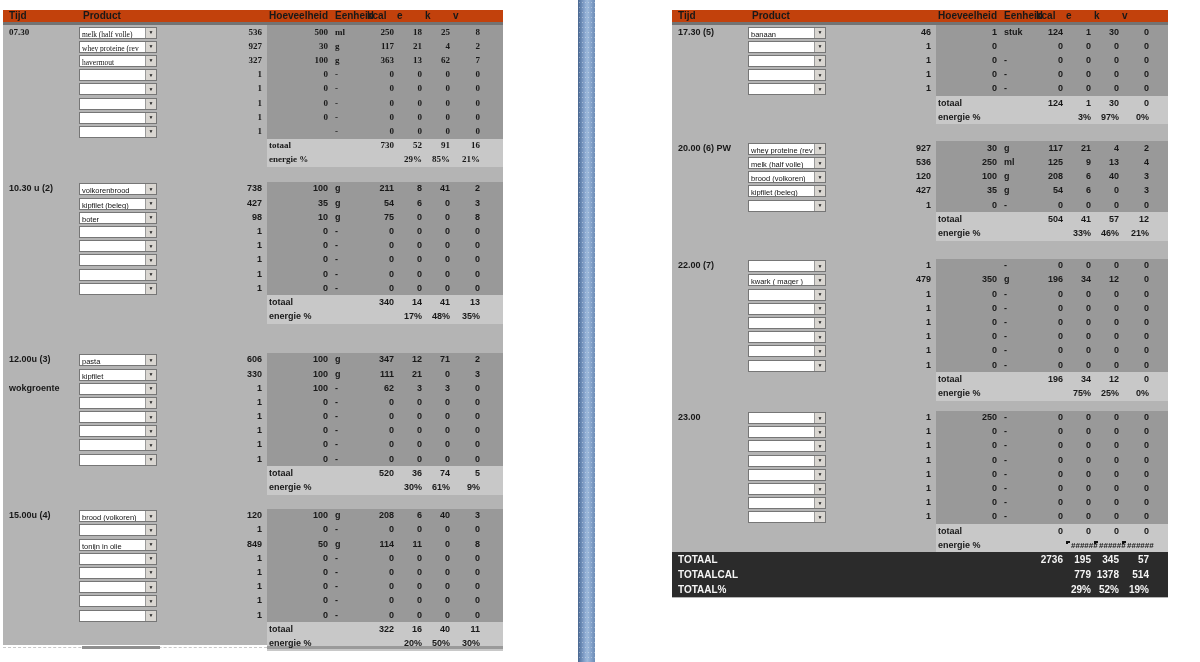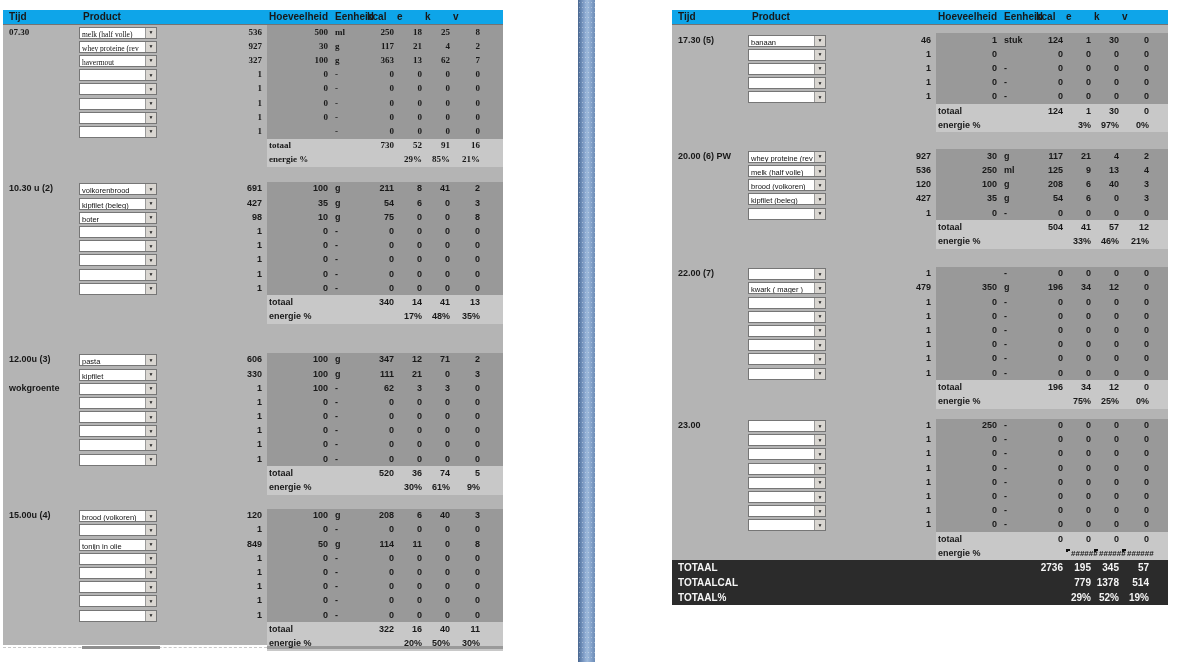--- a/index.html
+++ b/index.html
@@ -12,21 +12,21 @@
   #rightPanel{left:672px;width:496px;height:588px;}
 
   .row{display:grid;grid-template-columns:76px 80px 106px 66px 36px 30px 28px 28px 30px;
        height:14.2px;position:relative;z-index:1;align-items:center;}
   .c{font-size:9px;font-weight:bold;color:#181818;white-space:nowrap;line-height:1;}
   .r{text-align:right;padding-right:3px;}
   .l{text-align:left;padding-left:4px;}
   .ctr{text-align:left;}
   .tj{padding-left:6px;}
 
-  .hdr{height:15px;background:#0ea5e9;border-bottom:1px solid #737373;}
+  .hdr{height:15px;background:#c2410c;border-bottom:3px solid #737373;}
   .hdr .c{font-size:10px;}
 
   .section{position:relative;}
   .bgd{position:absolute;left:264px;right:0;top:0;background:#999999;z-index:0;}
   .bgl{position:absolute;left:264px;right:0;height:28.4px;background:#c8c8c8;z-index:0;}
 
   .combo{width:78px;height:12px;background:#ffffff;border:1px solid #767676;display:flex;margin-top:1px;}
   .ct{flex:1;font-size:7.5px;font-weight:normal;color:#111;padding:2px 8px 0 2px;overflow:hidden;white-space:nowrap;}
   .cb{width:11px;background:#d9d6d1;border-left:1px solid #9a9a9a;display:flex;align-items:center;justify-content:center;}
   .cb span{font-size:5px;color:#1b1b1b;line-height:1;}
@@ -233,21 +233,21 @@
         <div class="row">
           <div class="c l tj">10.30 u (2)</div>
           <div>
             <div class="combo">
               <div class="ct">volkorenbrood</div>
               <div class="cb">
                 <span>▼</span>
               </div>
             </div>
           </div>
-          <div class="c r">691</div>
+          <div class="c r">738</div>
           <div class="c r">100</div>
           <div class="c l">g</div>
           <div class="c r">211</div>
           <div class="c r">8</div>
           <div class="c r">41</div>
           <div class="c r">2</div>
         </div>
         <div class="row">
           <div class="c l tj"></div>
           <div>
@@ -726,21 +726,21 @@
         <div class="c l tj">Tijd</div>
         <div class="c l">Product</div>
         <div class="c"></div>
         <div class="c r">Hoeveelheid</div>
         <div class="c l">Eenheid</div>
         <div class="c ctr">kcal</div>
         <div class="c ctr">e</div>
         <div class="c ctr">k</div>
         <div class="c ctr">v</div>
       </div>
-      <div class="section" style="margin-top: 8px;">
+      <div class="section" style="margin-top: 0px;">
         <div class="bgd" style="height: 71px;"></div>
         <div class="bgl" style="top: 71px;"></div>
         <div class="row">
           <div class="c l tj">17.30 (5)</div>
           <div>
             <div class="combo">
               <div class="ct">banaan</div>
               <div class="cb">
                 <span>▼</span>
               </div>

